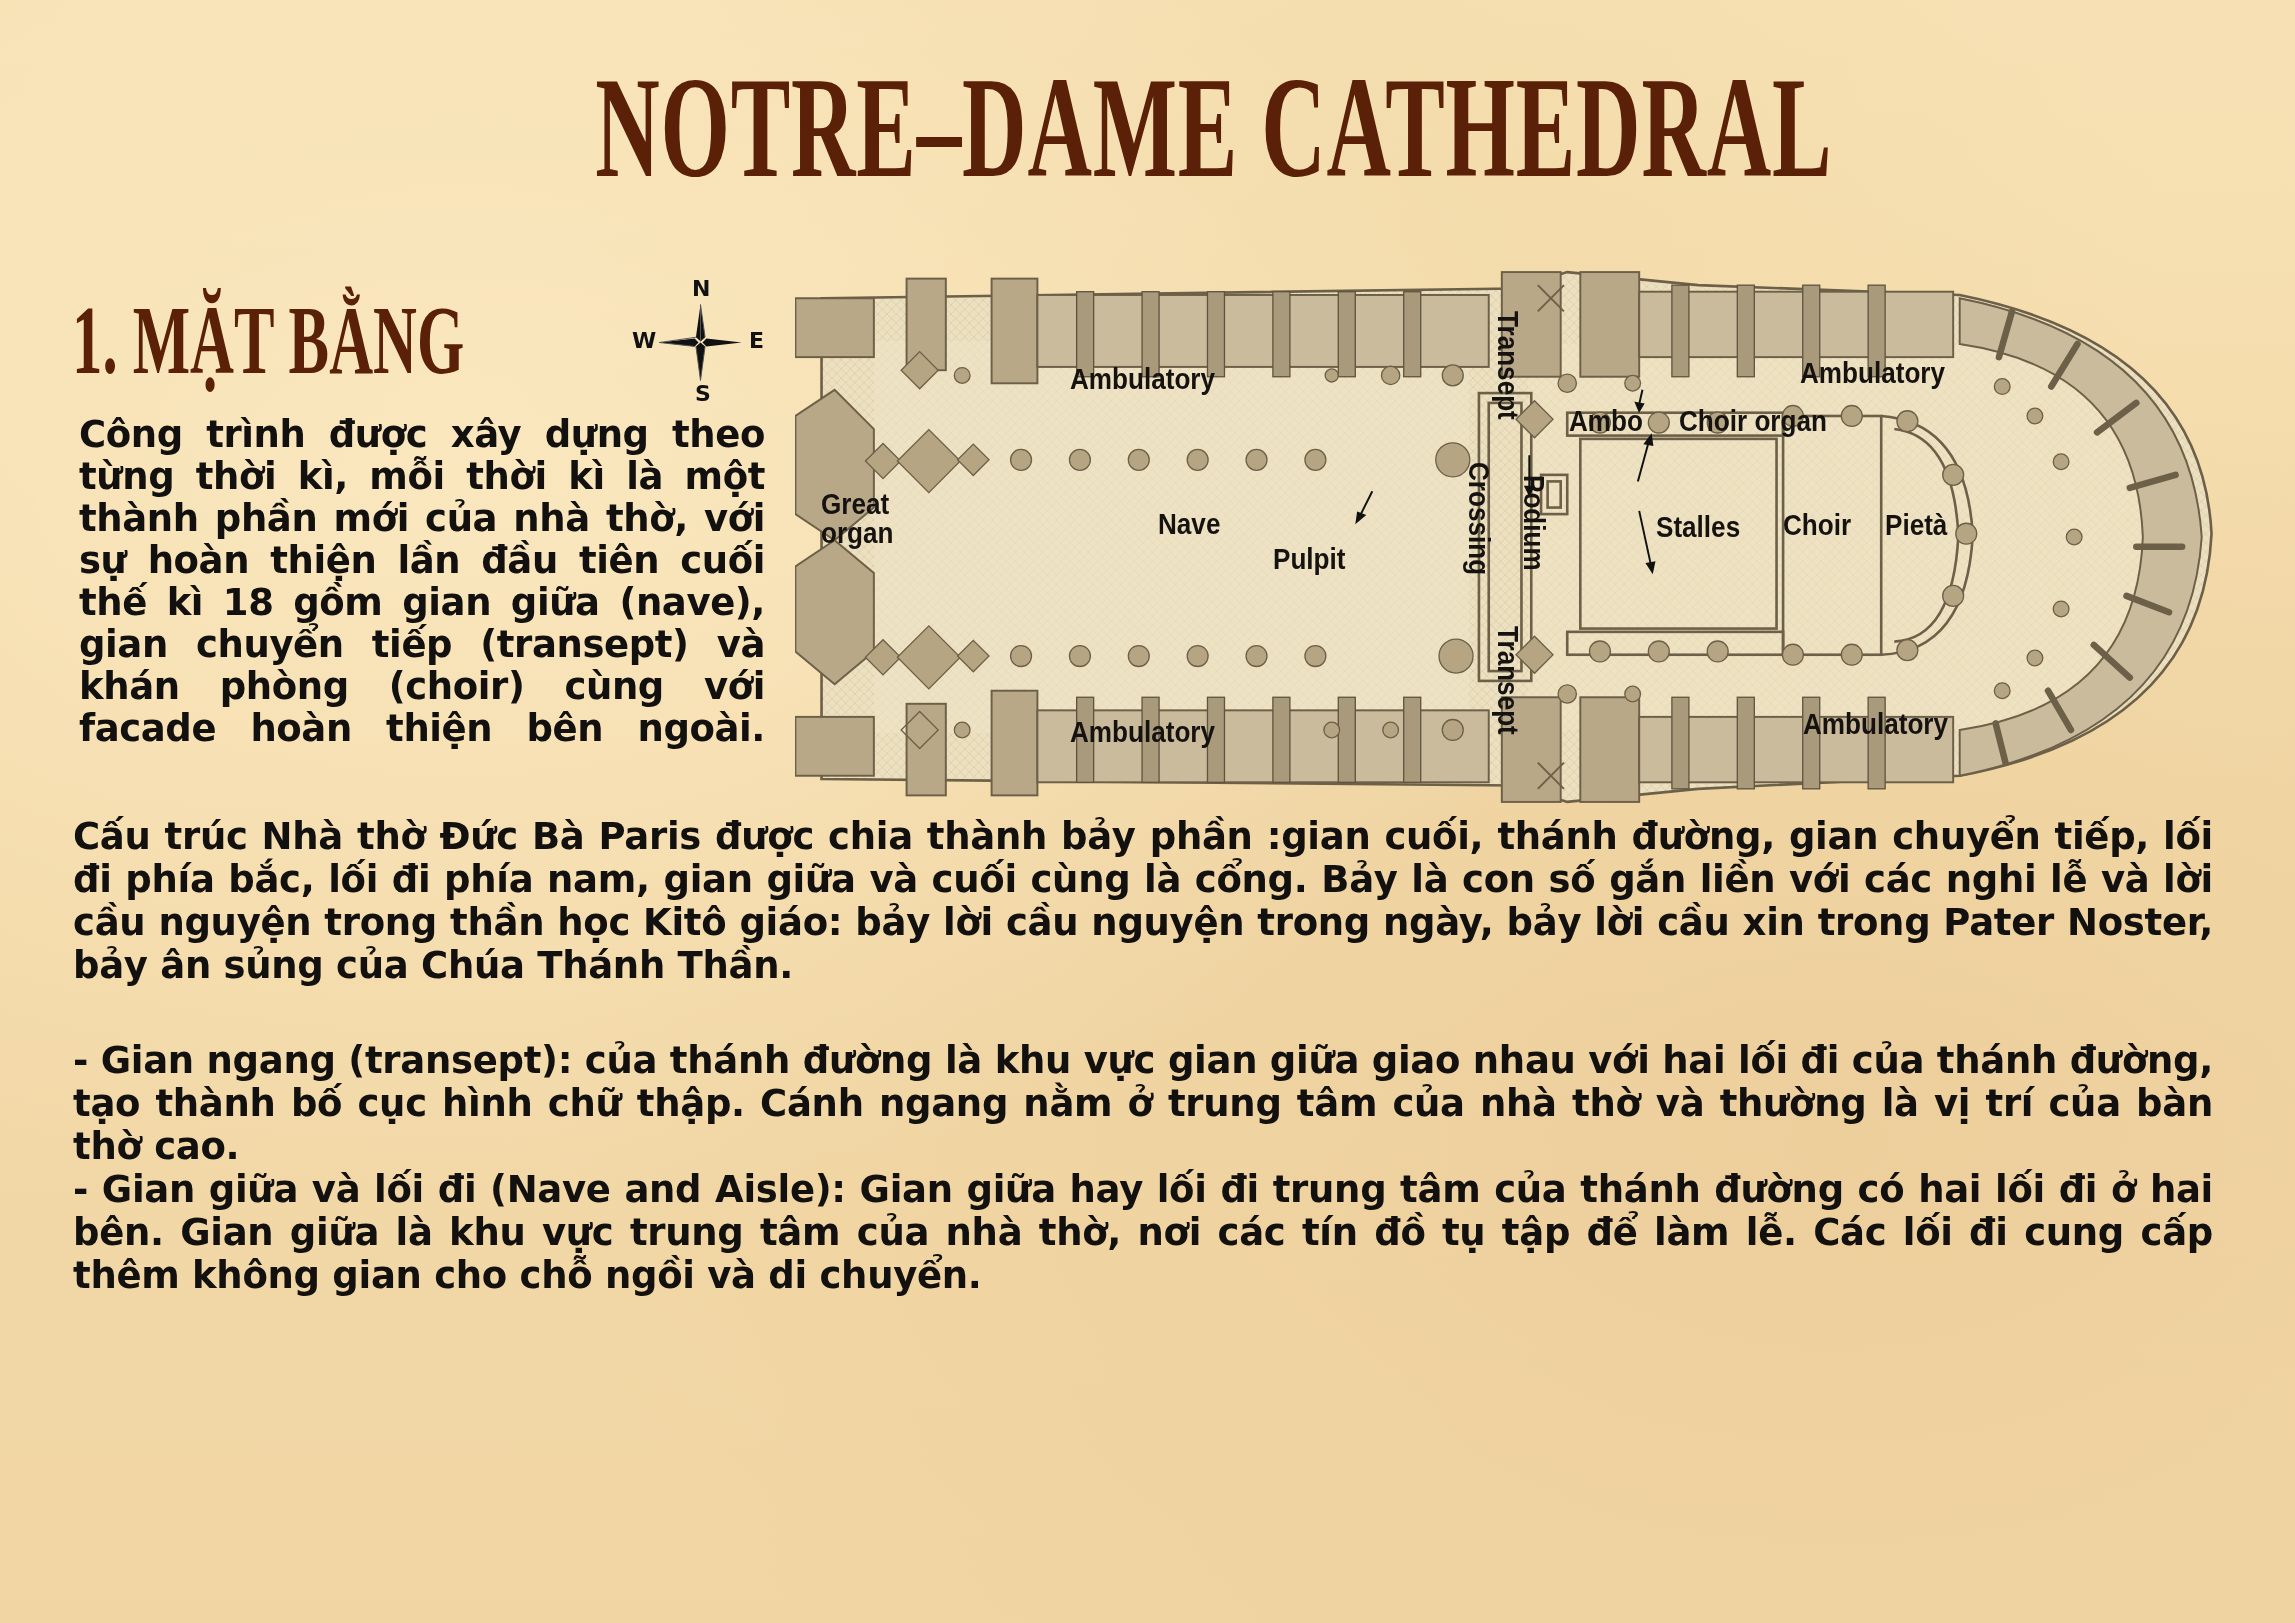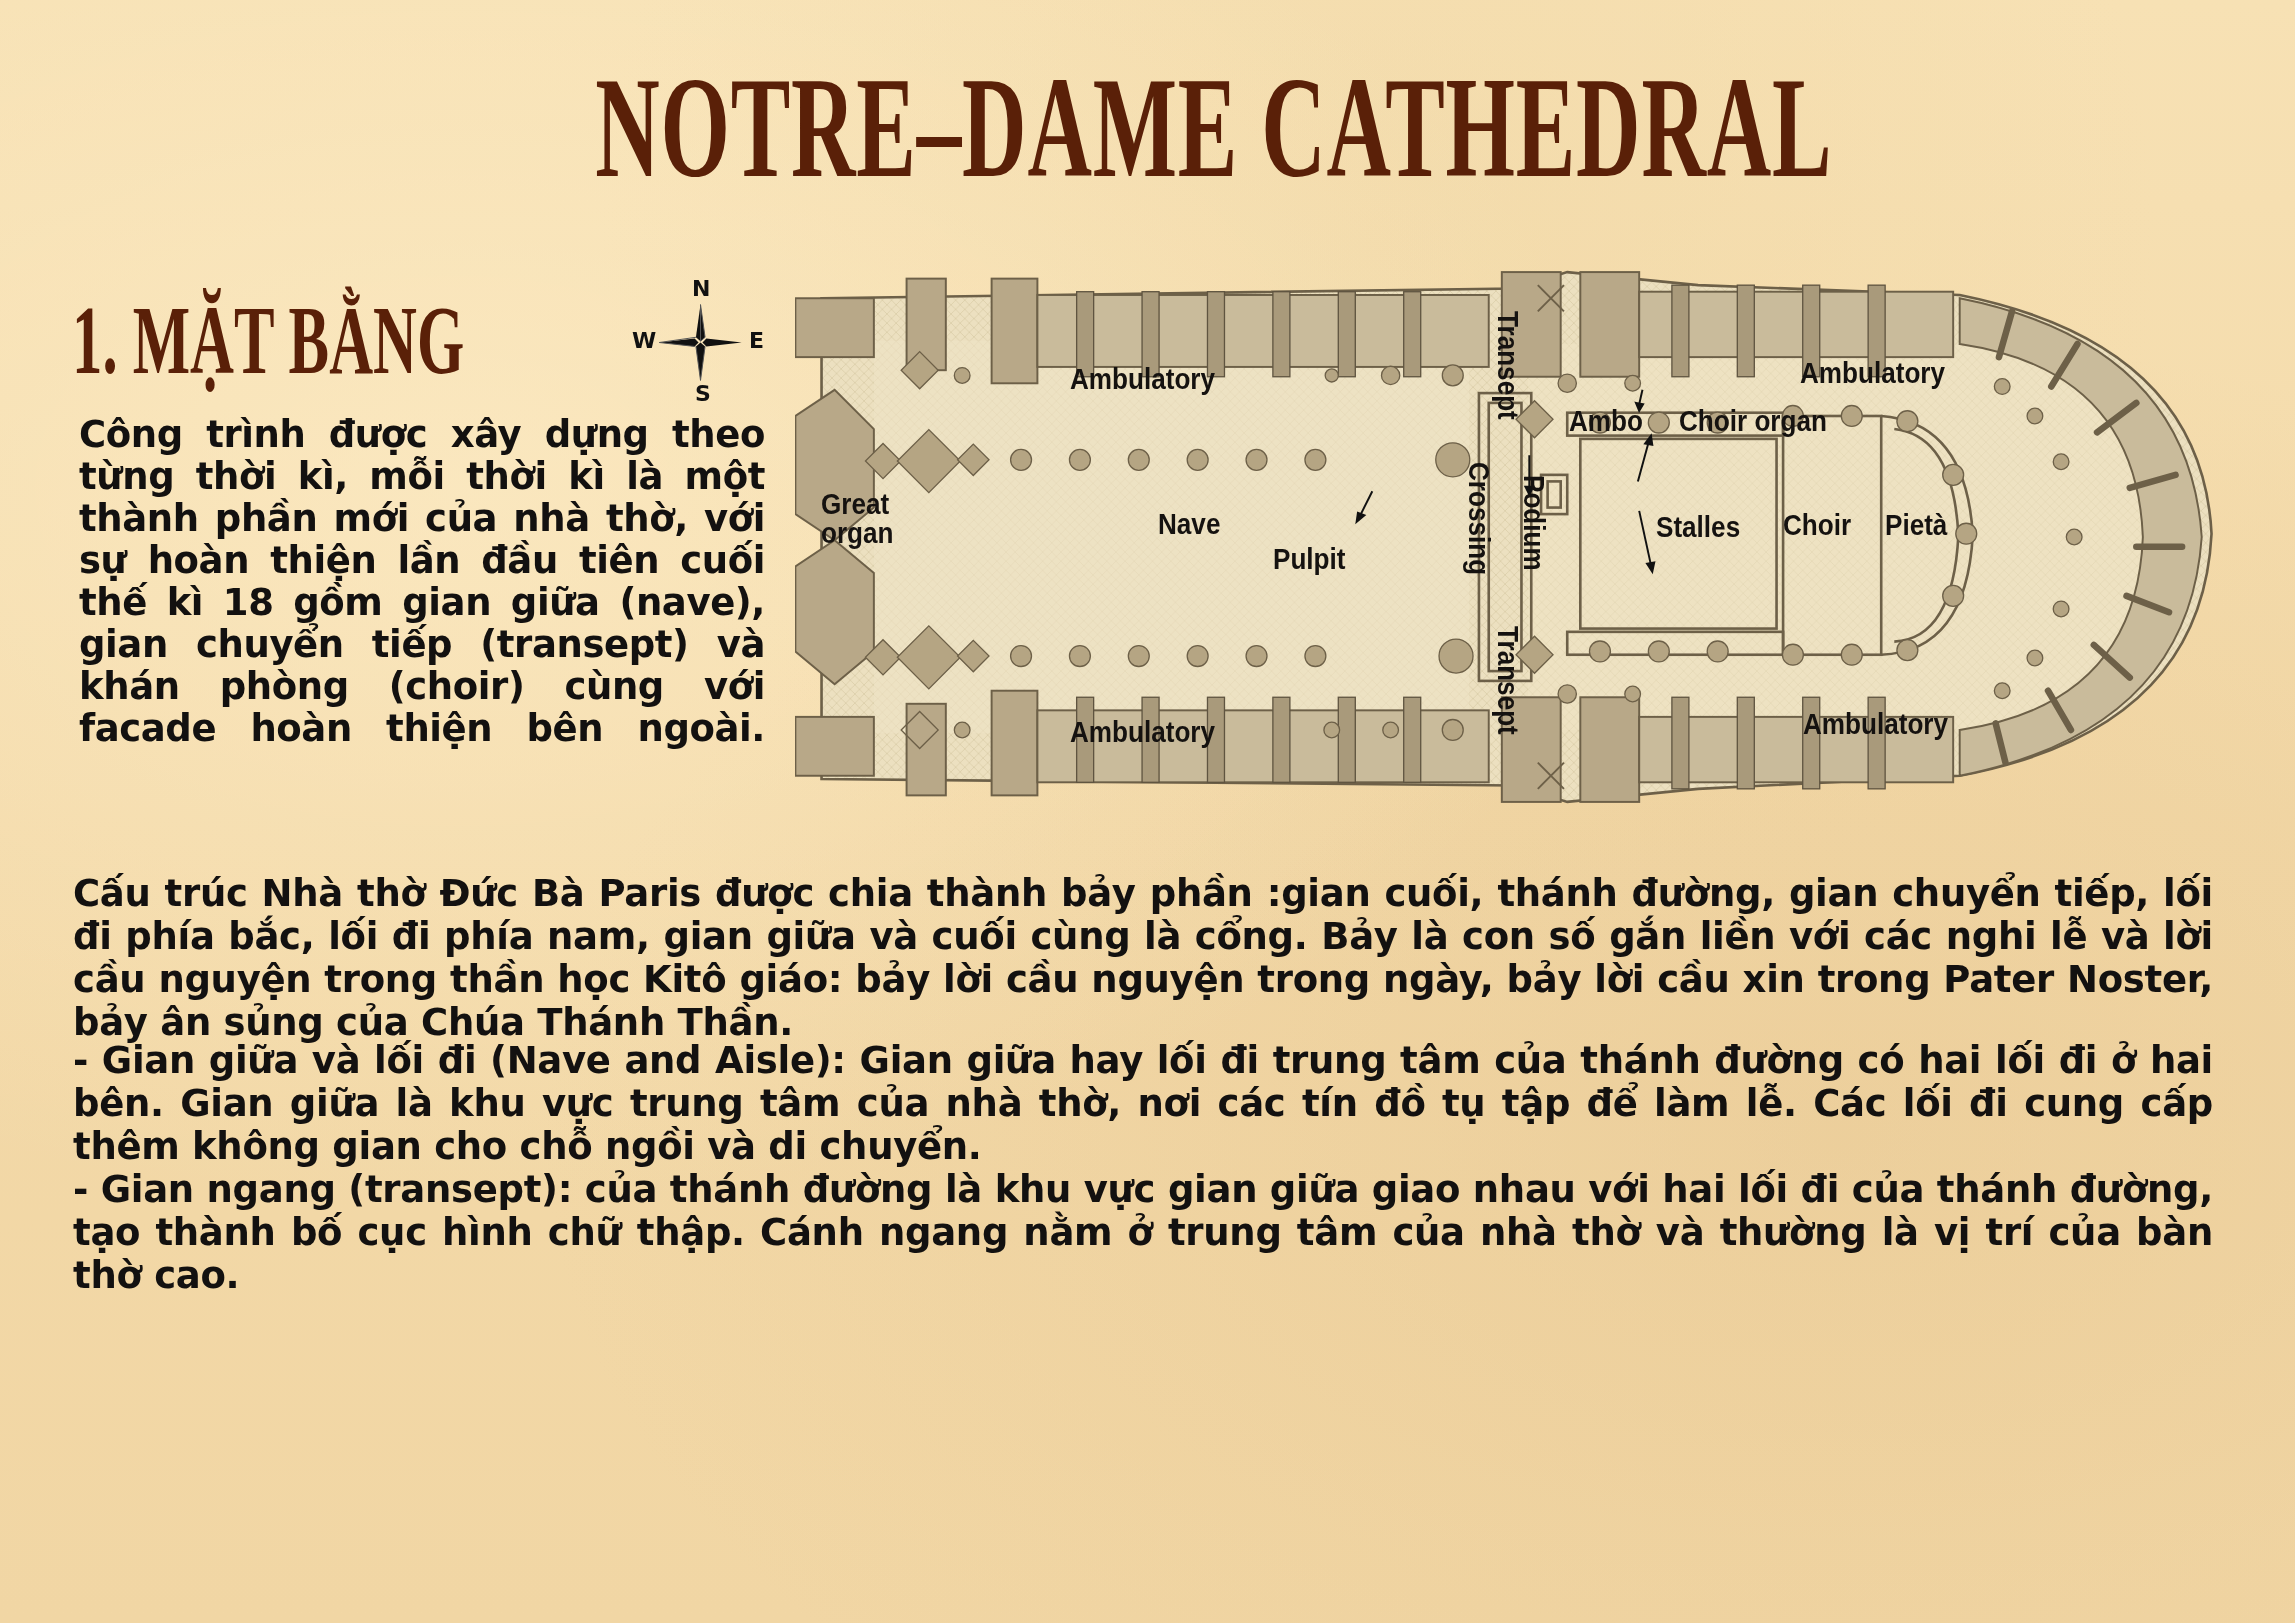--- a/index.html
+++ b/index.html
@@ -48,21 +48,21 @@
     position: absolute; font-family: "Liberation Sans", sans-serif; font-weight: bold;
     font-size: 29px; color: #151210; white-space: nowrap; line-height: 30px;
     transform: scaleX(0.9); transform-origin: left center;
   }
   .plan-label.v { transform-origin: left top; }
   .body-block {
     position: absolute; left: 73px; width: 2140px;
     font-family: "DejaVu Sans", sans-serif; font-weight: bold; color: #131110;
     font-size: 37px; line-height: 43px; letter-spacing: -0.3px;
   }
-  .p1 { top: 872px; text-align: justify; }
+  .p1 { top: 815px; text-align: justify; }
   .bullets { top: 1039px; }
   .bullets p { margin: 0; }
   .just { text-align: justify; }
 </style>
 </head>
 <body>
 
 <div class="title-row">
   <svg class="title-icon" viewBox="0 0 72 160">
     <g fill="none" stroke="#5a2008" stroke-width="3">
@@ -291,16 +291,16 @@
   <span class="plan-label" style="left:774px; top:147px;">Ambo</span>
   <span class="plan-label" style="left:884px; top:147px;">Choir organ</span>
   <span class="plan-label" style="left:861px; top:253px;">Stalles</span>
   <span class="plan-label" style="left:988px; top:251px;">Choir</span>
   <span class="plan-label" style="left:1090px; top:251px;">Pietà</span>
 </div>
 
 <div class="body-block p1">Cấu trúc Nhà thờ Đức Bà Paris được chia thành bảy phần :gian cuối, thánh đường, gian chuyển tiếp, lối đi phía bắc, lối đi phía nam, gian giữa và cuối cùng là cổng. Bảy là con số gắn liền với các nghi lễ và lời cầu nguyện trong thần học Kitô giáo: bảy lời cầu nguyện trong ngày, bảy lời cầu xin trong Pater Noster, bảy ân sủng của Chúa Thánh Thần.</div>
 
 <div class="body-block bullets">
+  <p class="just">- Gian ngang (transept): của thánh đường là khu vực gian giữa giao nhau với hai lối đi của thánh đường, tạo thành bố cục hình chữ thập. Cánh ngang nằm ở trung tâm của nhà thờ và thường là vị trí của bàn thờ cao.</p>
   <p class="just">- Gian giữa và lối đi (Nave and Aisle): Gian giữa hay lối đi trung tâm của thánh đường có hai lối đi ở hai bên. Gian giữa là khu vực trung tâm của nhà thờ, nơi các tín đồ tụ tập để làm lễ. Các lối đi cung cấp thêm không gian cho chỗ ngồi và di chuyển.</p>
-  <p class="just">- Gian ngang (transept): của thánh đường là khu vực gian giữa giao nhau với hai lối đi của thánh đường, tạo thành bố cục hình chữ thập. Cánh ngang nằm ở trung tâm của nhà thờ và thường là vị trí của bàn thờ cao.</p>
 </div>
 
 
 </body></html>

